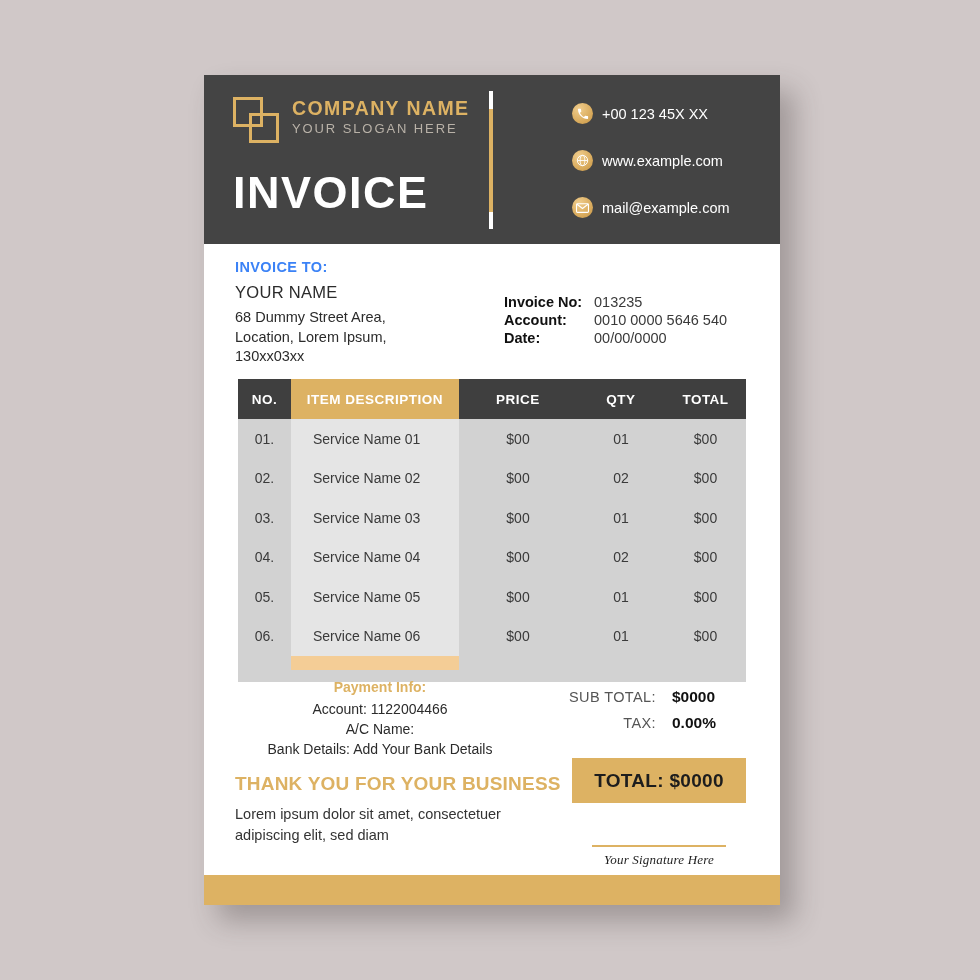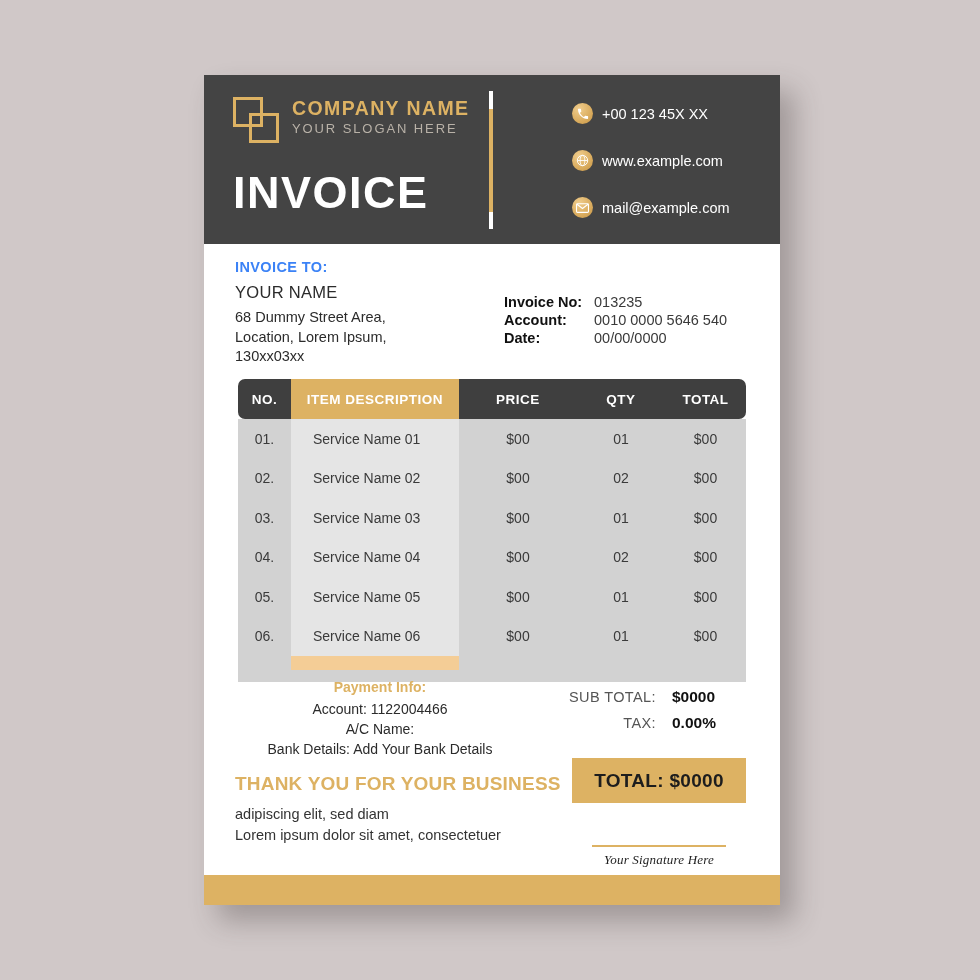--- a/index.html
+++ b/index.html
@@ -164,21 +164,20 @@
   
   .table {
     position: absolute;
     left: 34px;
     top: 304px;
     width: 508px;
   }
   .t-row {
     display: grid;
     grid-template-columns: 53px 168px 118px 88px 81px;
-    border-radius: 7px;
   }
   .t-head {
     background: #3f3f3f;
     height: 40px;
   }
   .t-head > div {
     display: flex;
     align-items: center;
     justify-content: center;
     color: #ffffff;
@@ -495,22 +494,22 @@
       <div class="totals-label">TAX:</div>
       <div class="totals-value">0.00%</div>
     </div>
   </div>
 
   <div class="total-box">TOTAL: $0000</div>
 
   <div class="thanks">
     <div class="thanks-title">THANK YOU FOR YOUR BUSINESS</div>
     <div class="thanks-body">
+      <div>Lorem ipsum dolor sit amet, consectetuer</div>
       <div>adipiscing elit, sed diam</div>
-      <div>Lorem ipsum dolor sit amet, consectetuer</div>
     </div>
   </div>
 
   <div class="signature">
     <div class="signature-line"></div>
     <div class="signature-text">Your Signature Here</div>
   </div>
 
   <div class="footer-bar"></div>
 

